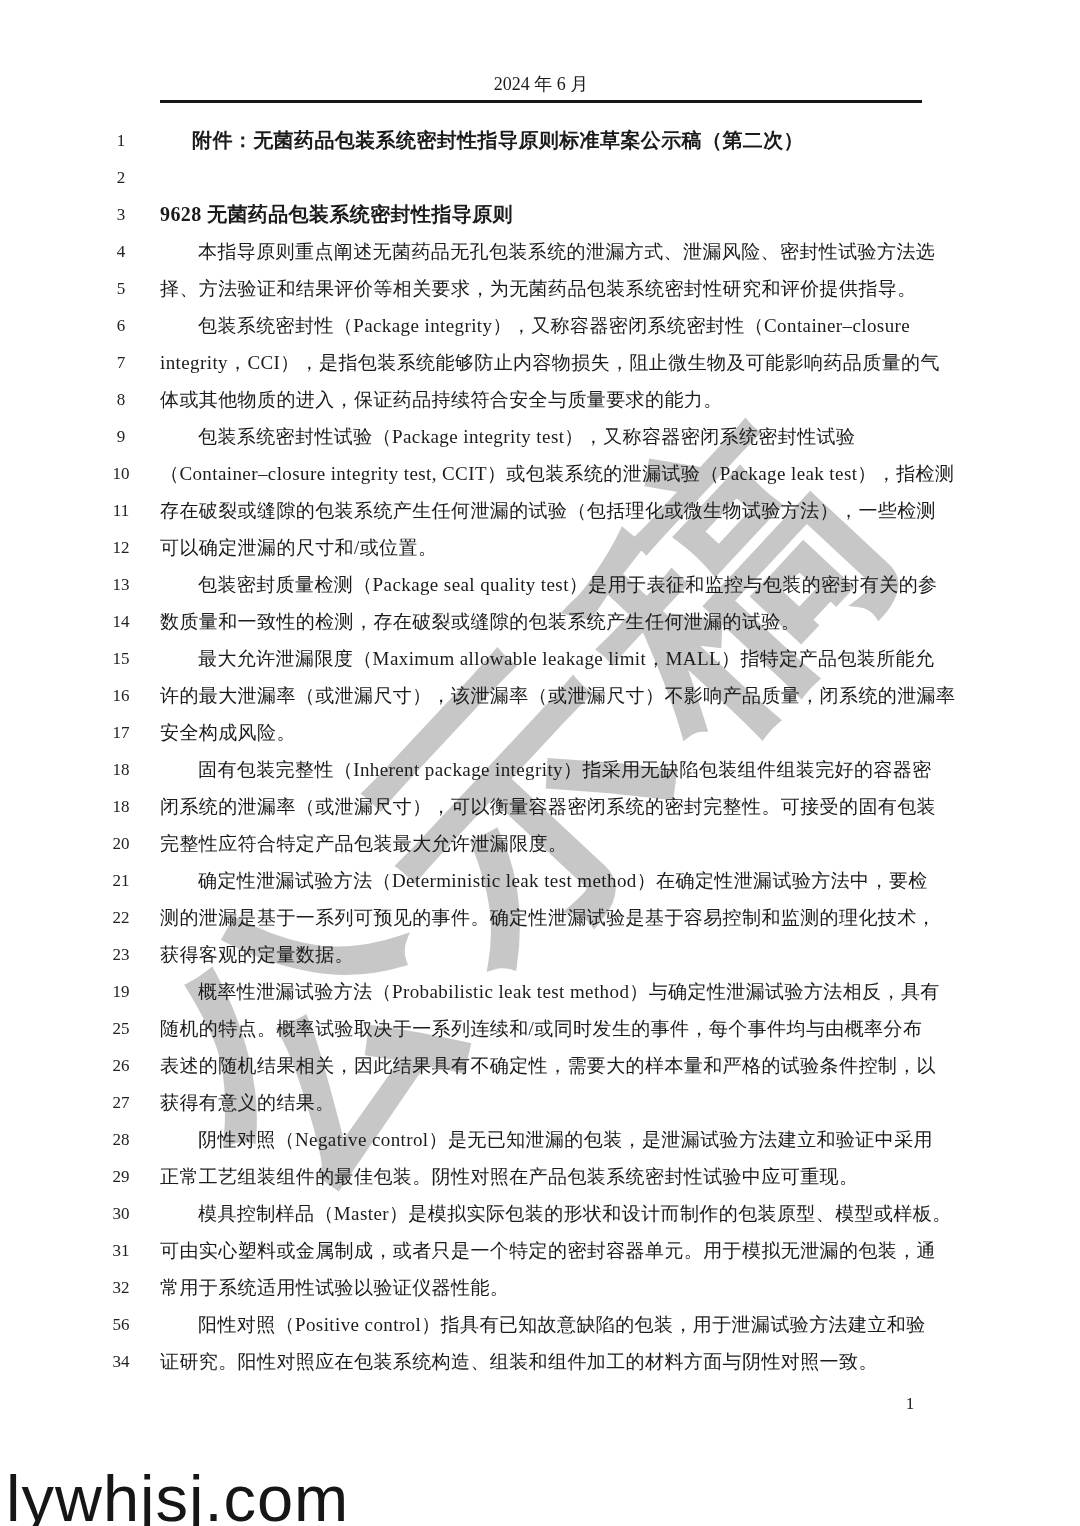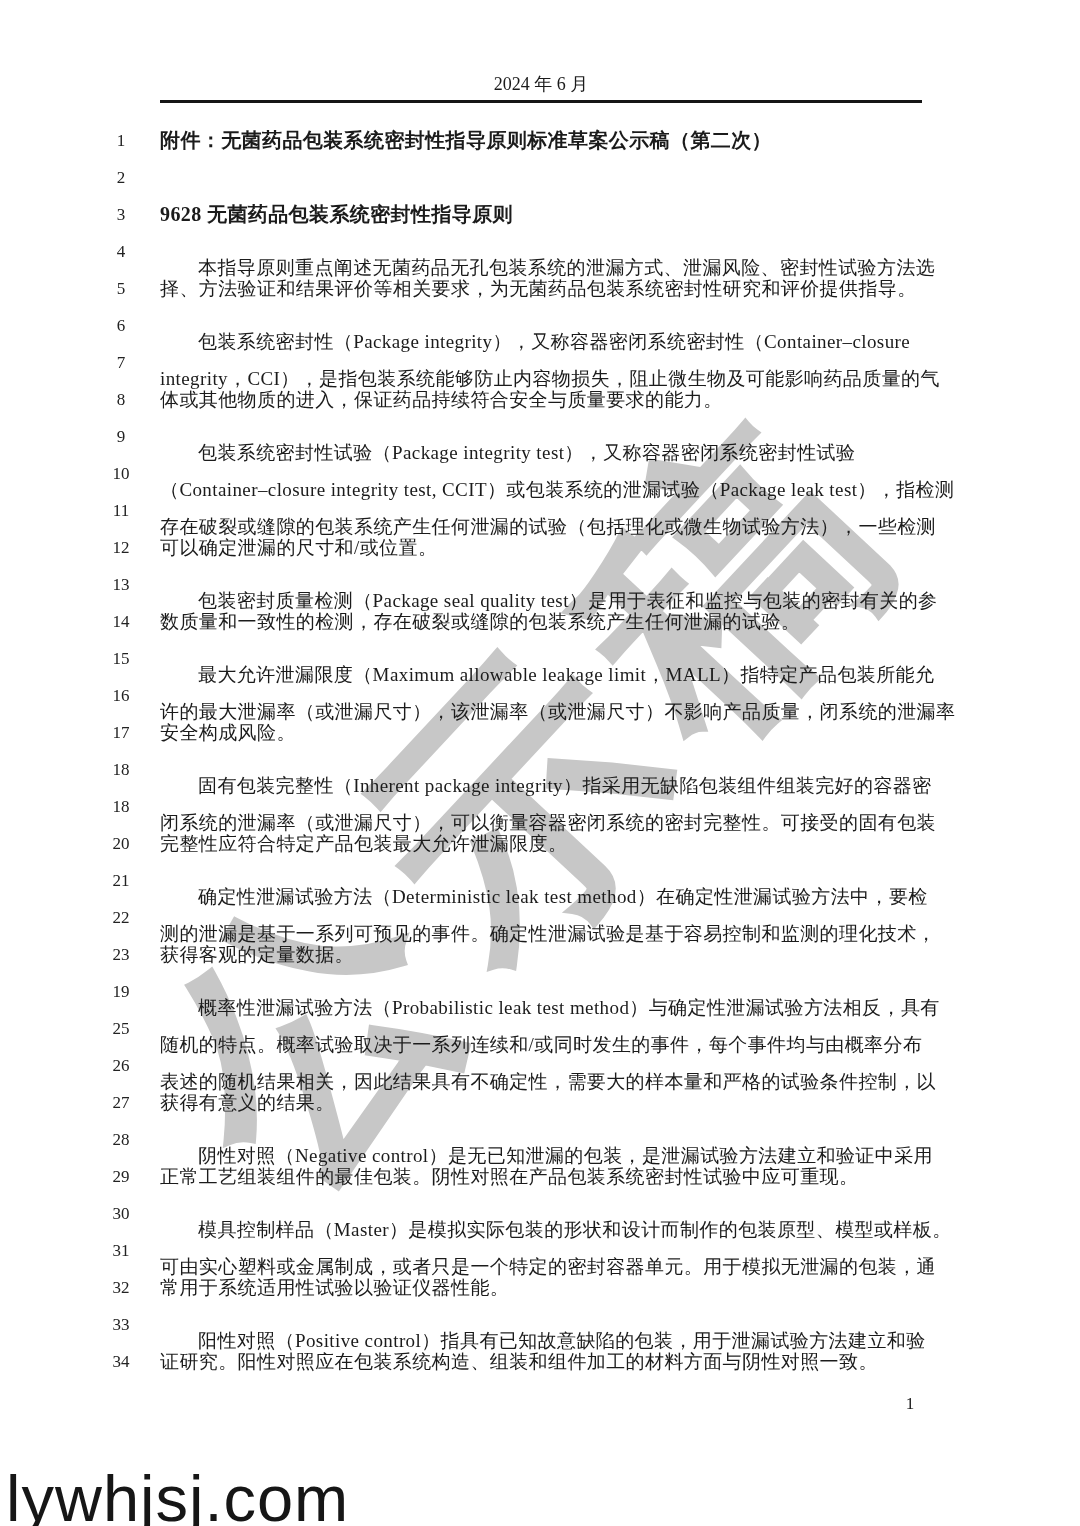--- a/index.html
+++ b/index.html
@@ -42,24 +42,24 @@
   .line-num {
     position: absolute; left: 100px; top: 0; width: 42px;
     text-align: center; font-size: 17px; line-height: 37px; color: #222;
   }
   .line-text {
     position: absolute; left: 160px; top: 0; width: 762px;
     font-size: 19px; line-height: 37px;
     white-space: nowrap;
     letter-spacing: 0.4px;
   }
-  .doc-line.heading .line-text { font-weight: bold; font-size: 20px; }
+  .doc-line.heading .line-text { font-weight: bold; font-size: 20px; margin-left: 32px; }
   .doc-line.title   .line-text { font-weight: bold; font-size: 20px; text-align: left; text-indent: 0; }
   .doc-line.indent  .line-text { text-indent: 2em; }
-  .doc-line.fill    .line-text { text-align: justify; margin-top: 16px; }
+  .doc-line.fill    .line-text { text-align: justify; }
 
   .page-number {
     position: absolute; left: 880px; top: 1394px; width: 60px;
     text-align: center; font-size: 17px; z-index: 1;
   }
 
   .wm-site {
     position: absolute; left: 6px; top: 1466px;
     font-size: 65px; font-weight: 400; color: #161616;
     font-family: "Liberation Sans", "DejaVu Sans", sans-serif;
@@ -199,21 +199,21 @@
       </div>
       <div class="doc-line fill">
         <span class="line-num">31</span>
         <div class="line-text">可由实心塑料或金属制成，或者只是一个特定的密封容器单元。用于模拟无泄漏的包装，通</div>
       </div>
       <div class="doc-line">
         <span class="line-num">32</span>
         <div class="line-text">常用于系统适用性试验以验证仪器性能。</div>
       </div>
       <div class="doc-line indent fill">
-        <span class="line-num">33</span>
+        <span class="line-num">56</span>
         <div class="line-text">阳性对照（Positive control）指具有已知故意缺陷的包装，用于泄漏试验方法建立和验</div>
       </div>
       <div class="doc-line">
         <span class="line-num">34</span>
         <div class="line-text">证研究。阳性对照应在包装系统构造、组装和组件加工的材料方面与阴性对照一致。</div>
       </div>
     </div>
 
   <div class="page-number">1</div>
   <div class="wm-site">lywhjsj.com</div>

